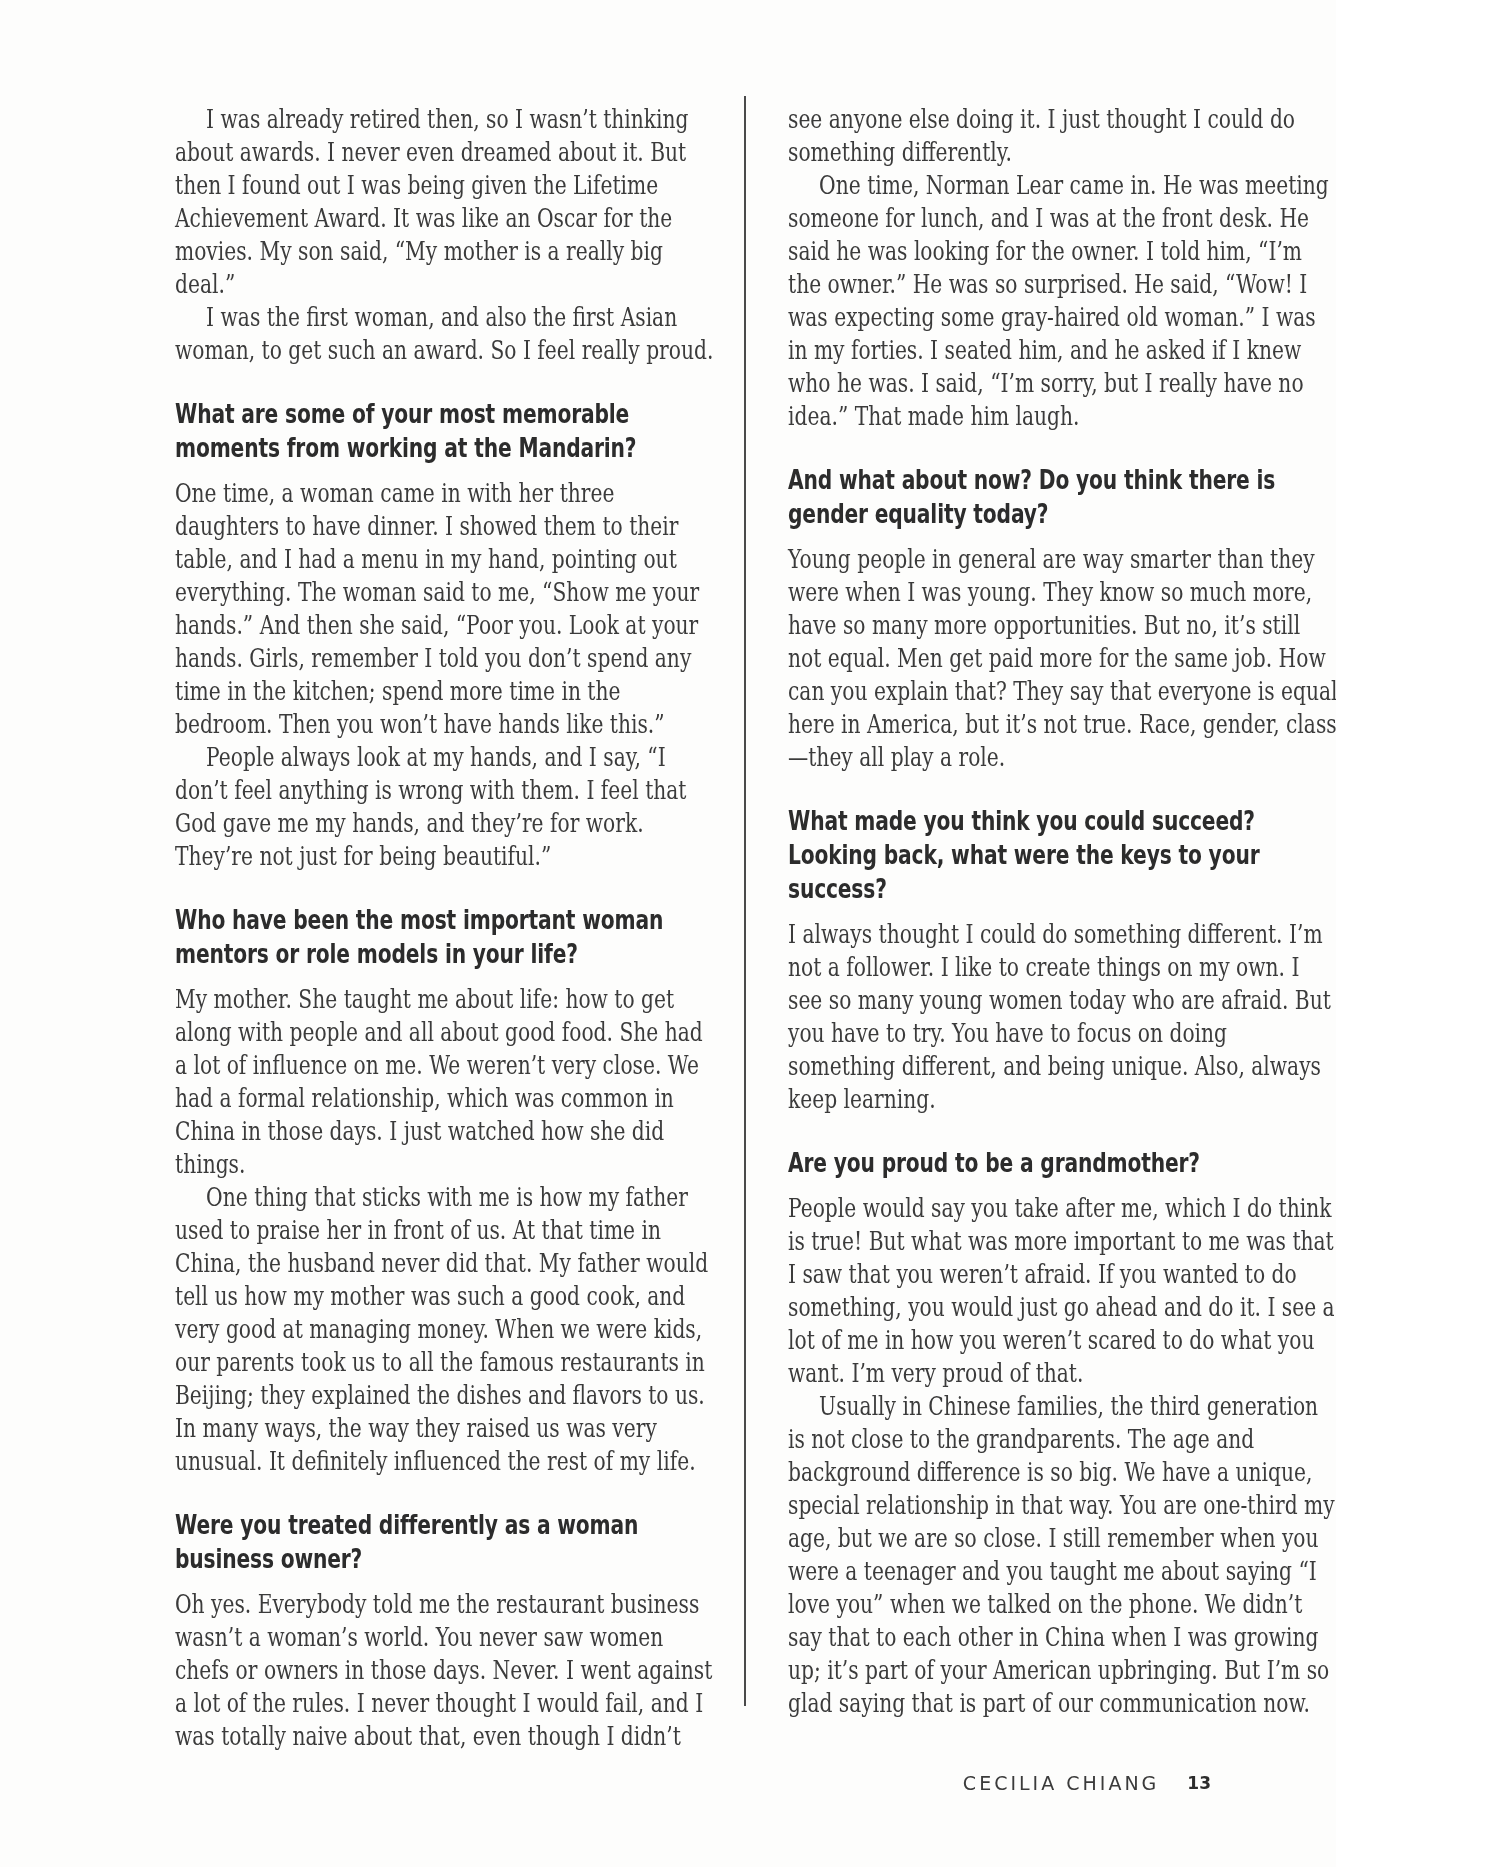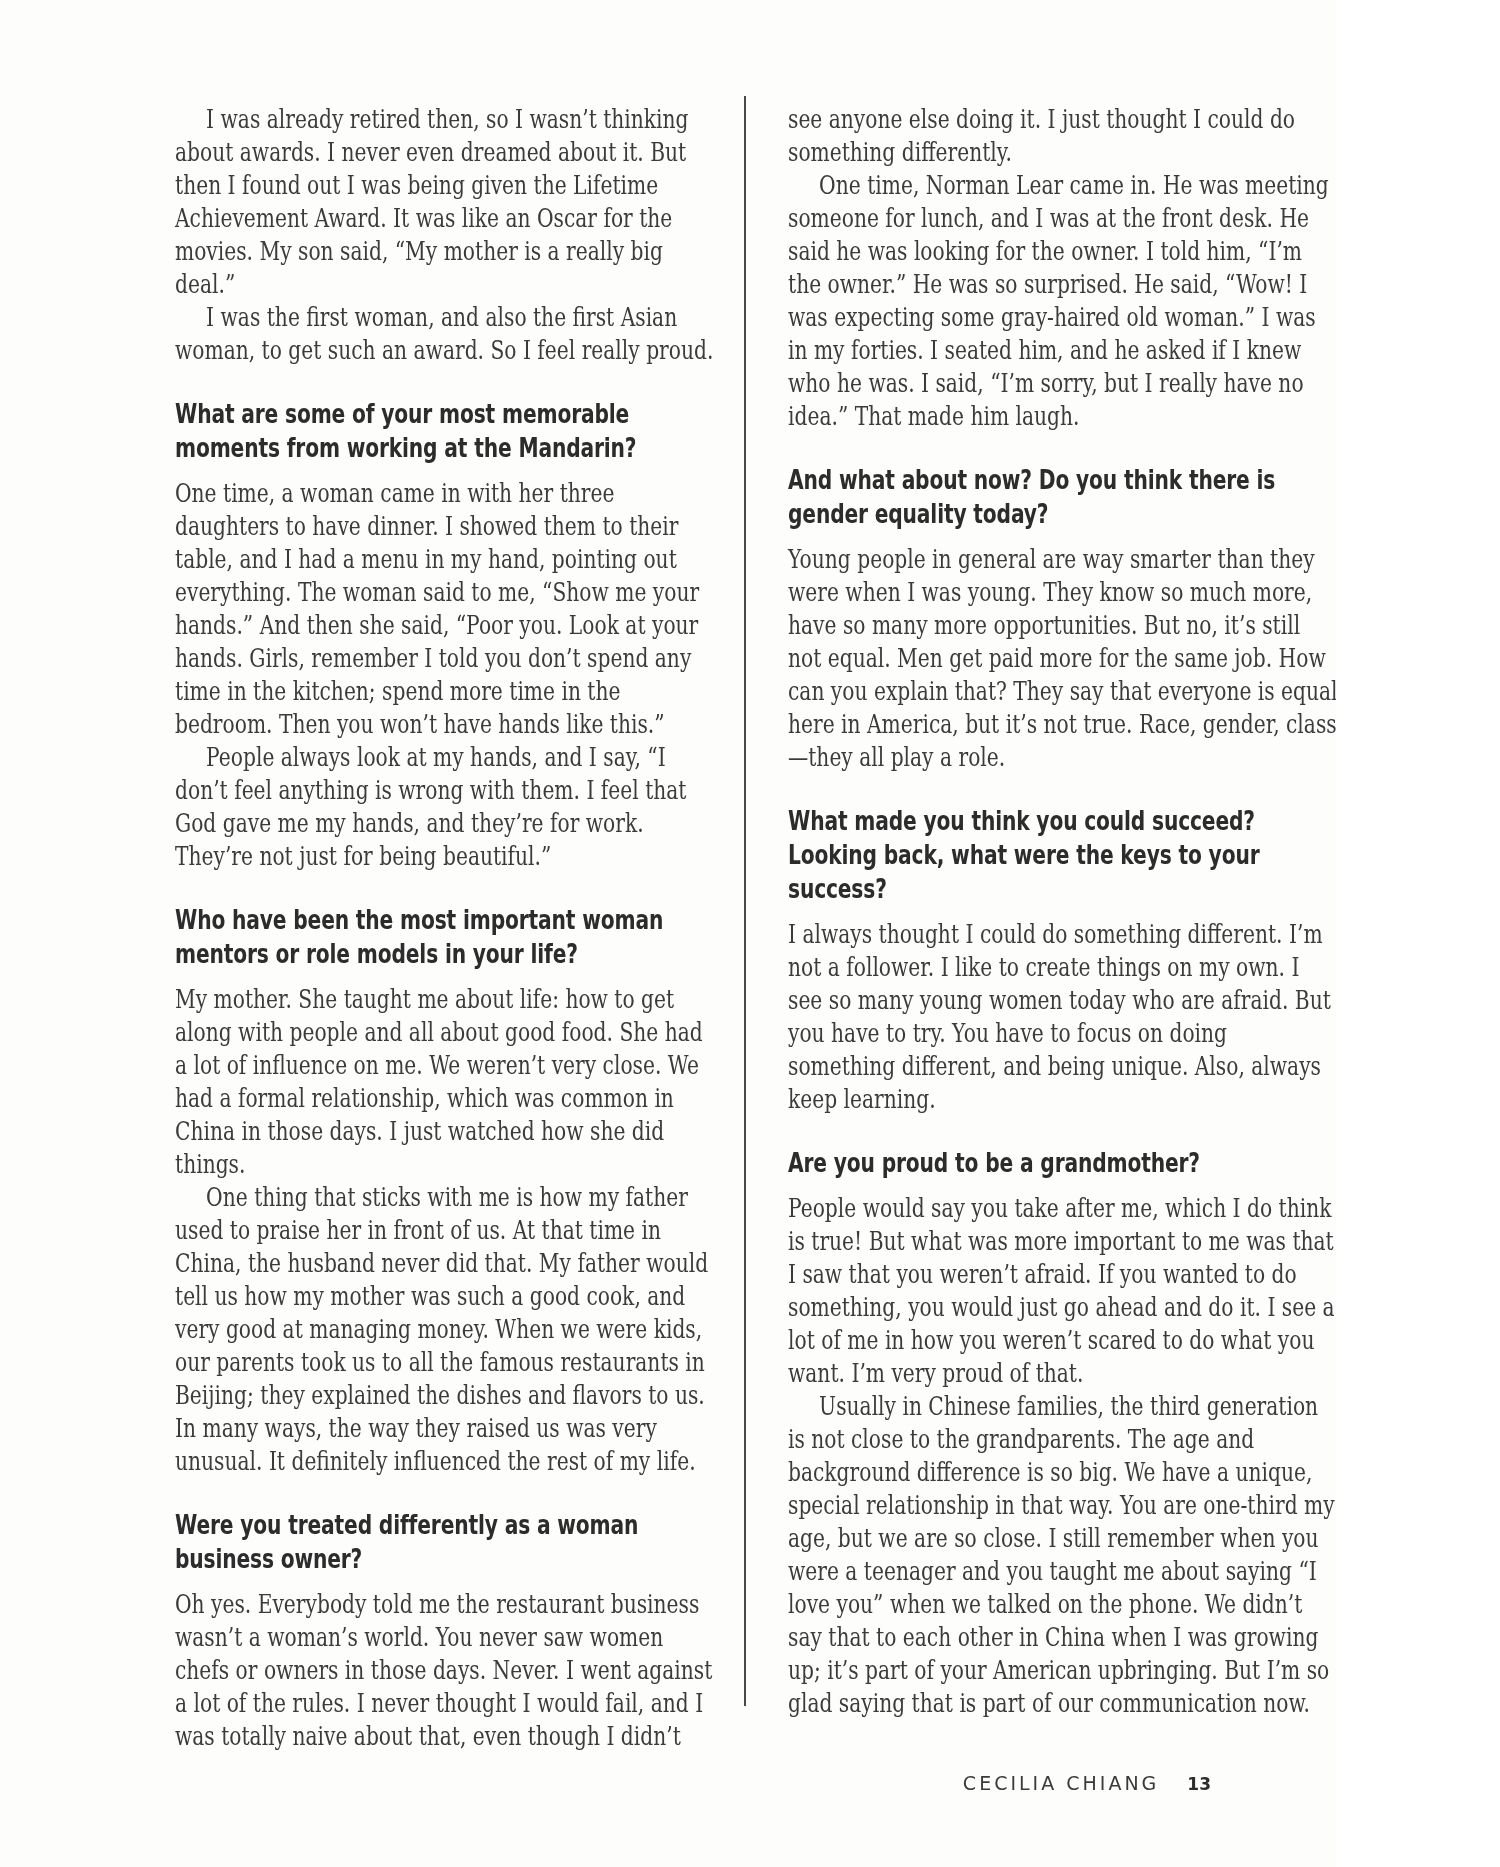--- a/index.html
+++ b/index.html
@@ -42,21 +42,21 @@
     top: 96px;
     width: 2px;
     height: 1610px;
     background: var(--rule, #4a4a4a);
   }
   .footer {
     position: absolute;
     top: 1772px;
     right: 125px;
     display: flex;
-    align-items: flex-end;
+    align-items: center;
     gap: 28px;
     font-family: "DejaVu Sans", sans-serif;
   }
   .footer .author {
     font-size: 19px;
     letter-spacing: 3px;
     font-weight: 400;
     color: var(--body, #3b3b3b);
     white-space: nowrap;
   }

